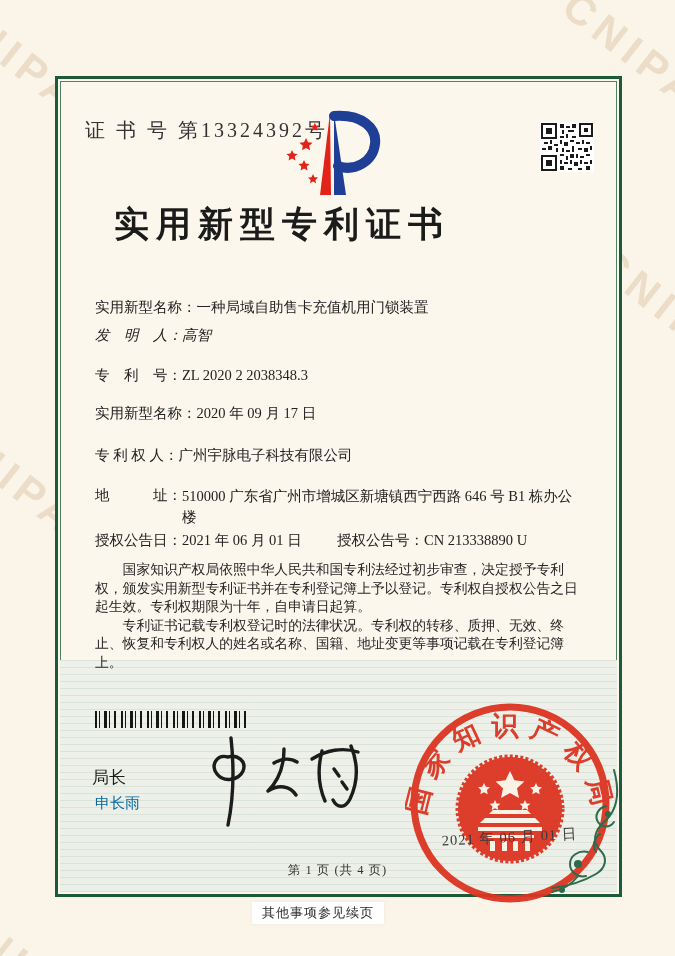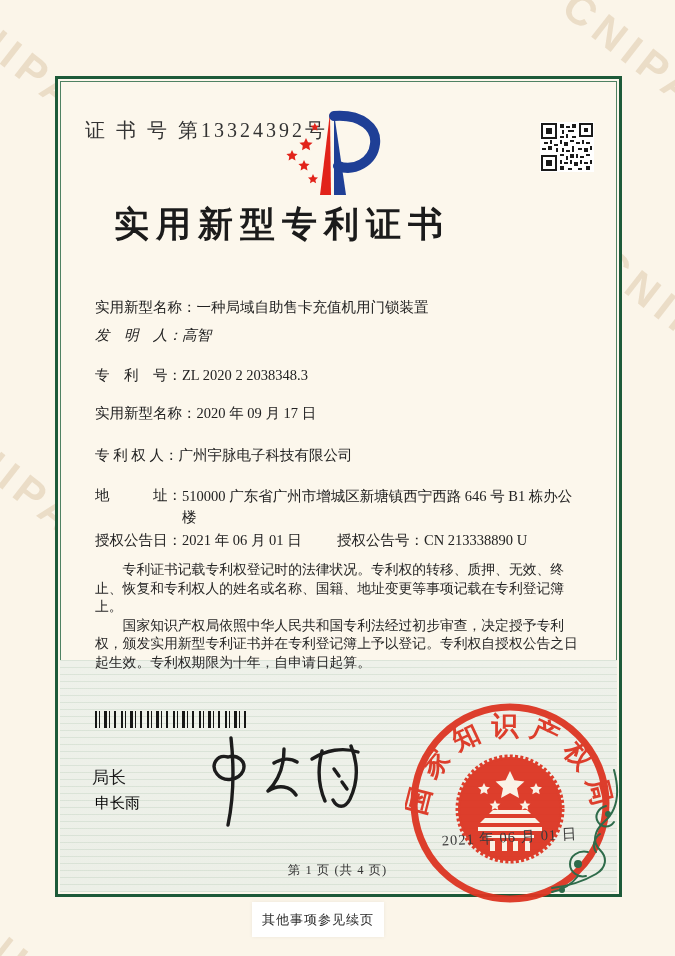--- a/index.html
+++ b/index.html
@@ -59,35 +59,35 @@
     background:
       repeating-linear-gradient(90deg,
         #161616 0 2px, transparent 2px 4px,
         #161616 4px 5px, transparent 5px 9px,
         #161616 9px 12px, transparent 12px 14px,
         #161616 14px 15px, transparent 15px 19px,
         #161616 19px 21px, transparent 21px 26px);
   }
   .sig-title{position:absolute;left:92px;top:766px;font-size:17px;color:#1d1d1d;
     font-family:"Liberation Sans","DejaVu Sans",sans-serif;}
-  .sig-name{position:absolute;left:95px;top:794px;font-size:15px;color:#000000;
+  .sig-name{position:absolute;left:95px;top:794px;font-size:15px;color:#0369a1;
     font-family:"Liberation Sans","DejaVu Sans",sans-serif;}
   .signature-svg{position:absolute;left:198px;top:733px;}
   .seal-svg{position:absolute;left:405px;top:701px;opacity:0.95;}
   .seal-date{
     position:absolute;left:412px;top:828px;width:195px;text-align:center;
     font-size:14.5px;color:#3b3b3b;letter-spacing:1px;
     transform:rotate(-3deg);
   }
   .page-no{
     position:absolute;left:0;top:862px;width:675px;text-align:center;
     font-size:12.5px;color:#333;letter-spacing:1px;
   }
   .note-box{
-    position:absolute;left:252px;top:902px;width:132px;height:35px;
+    position:absolute;left:252px;top:902px;width:132px;height:22px;
     background:#ffffff;box-shadow:0 0 4px rgba(0,0,0,0.06);
     display:flex;align-items:center;justify-content:center;
     font-size:13px;color:#2c2c2c;letter-spacing:1px;
   }
   .logo-svg{position:absolute;left:282px;top:110px;}
   .qr-svg{position:absolute;left:540px;top:122px;}
   .flourish-svg{position:absolute;left:548px;top:768px;}
 </style>
 </head>
 <body>
@@ -159,22 +159,22 @@
 </div>
 <div class="addr-val">510000 广东省广州市增城区新塘镇西宁西路 646 号 B1 栋办公楼</div>
 <div class="row" style="top:531px;">
   <span class="lbl">授权公告日：</span><span class="val">2021 年 06 月 01 日</span>
 </div>
 <div class="row" style="top:531px;left:337px;">
   <span class="lbl">授权公告号：</span><span class="val">CN 213338890 U</span>
 </div>
 
 <div class="paras">
+  <p>国家知识产权局依照中华人民共和国专利法经过初步审查，决定授予专利权，颁发实用新型专利证书并在专利登记簿上予以登记。专利权自授权公告之日起生效。专利权期限为十年，自申请日起算。</p>
   <p>专利证书记载专利权登记时的法律状况。专利权的转移、质押、无效、终止、恢复和专利权人的姓名或名称、国籍、地址变更等事项记载在专利登记簿上。</p>
-  <p>国家知识产权局依照中华人民共和国专利法经过初步审查，决定授予专利权，颁发实用新型专利证书并在专利登记簿上予以登记。专利权自授权公告之日起生效。专利权期限为十年，自申请日起算。</p>
 </div>
 
 <div class="barcode"></div>
 
 <div class="sig-title">局长</div>
 <div class="sig-name">申长雨</div>
 
 <svg class="signature-svg" width="172" height="100" viewBox="0 0 172 100">
   <g fill="none" stroke="#1c1c1c" stroke-width="3.4" stroke-linecap="round" stroke-linejoin="round">
 

